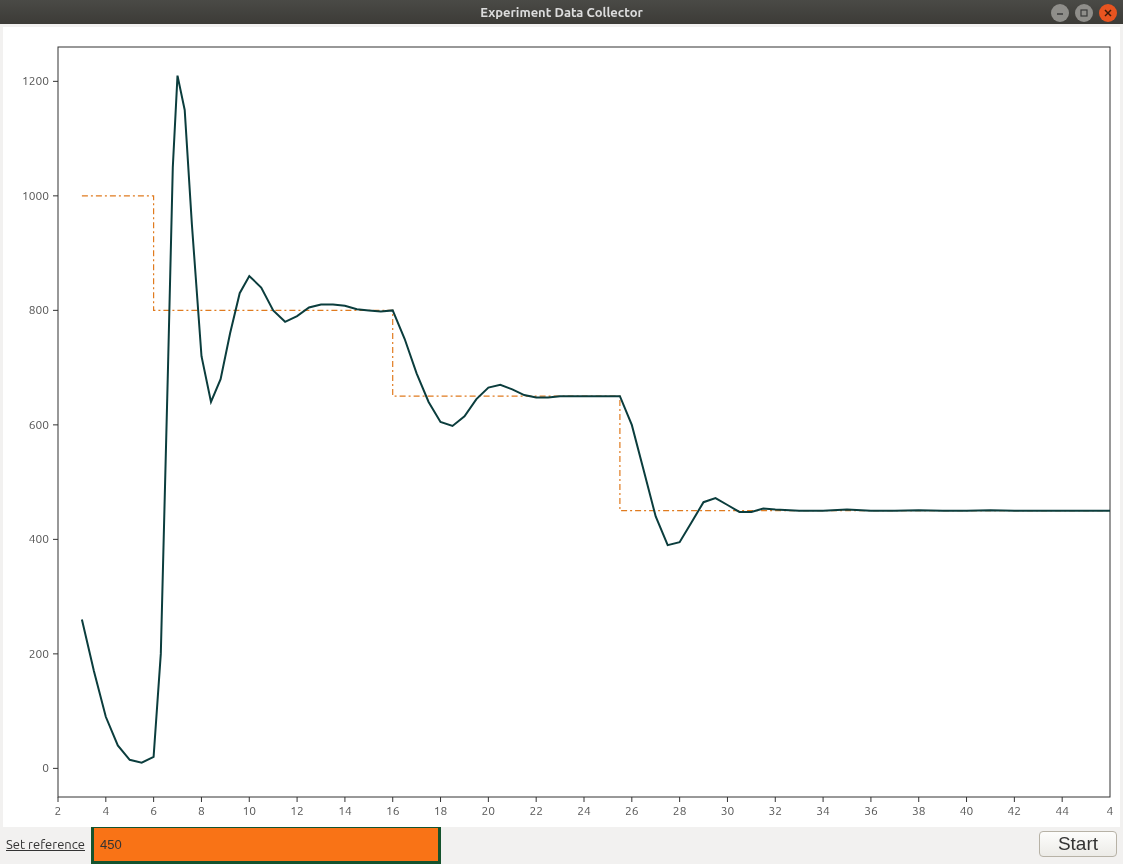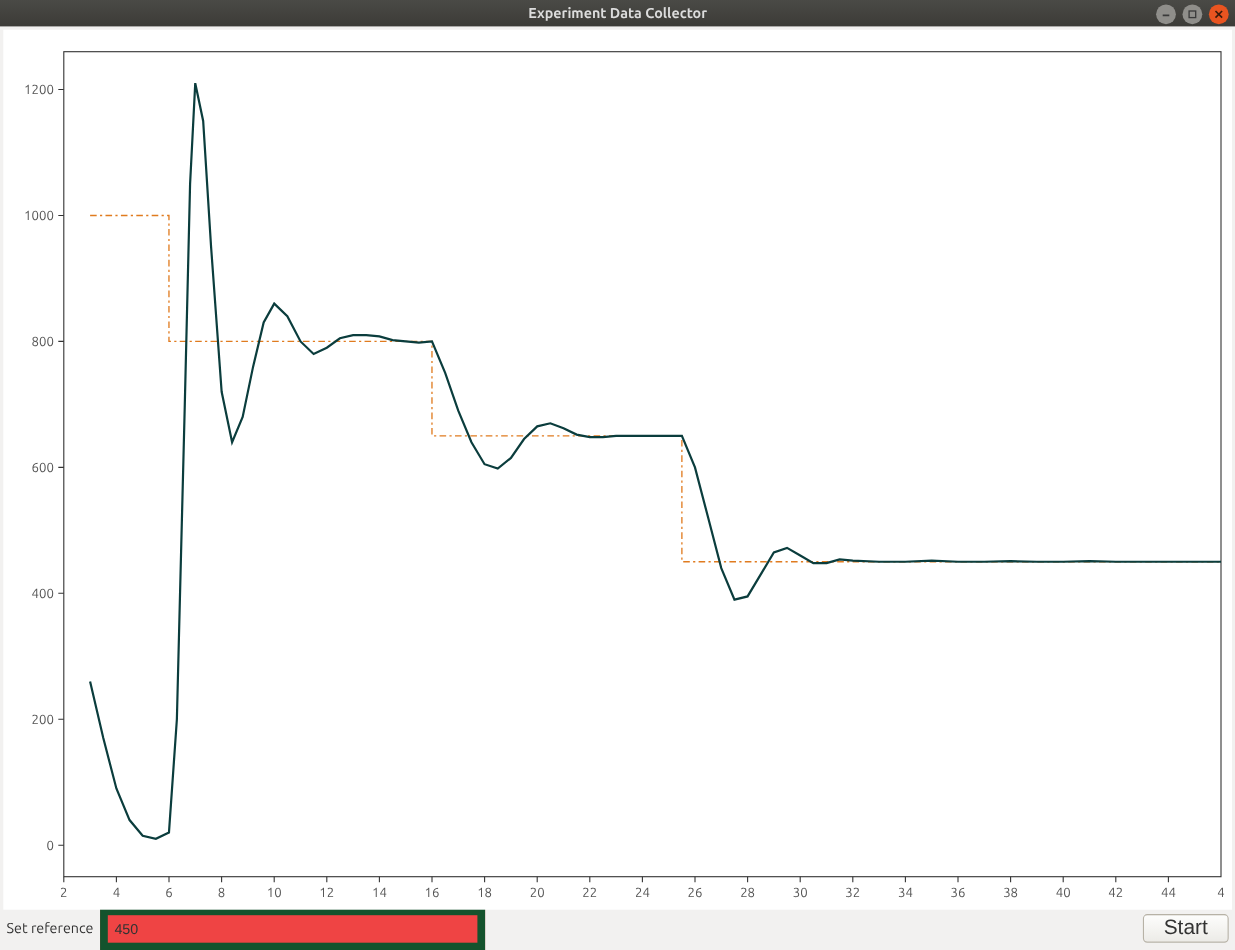--- a/index.html
+++ b/index.html
@@ -32,24 +32,24 @@
   .plot-wrap {
     flex: 1; background: #ffffff; margin: 3px; position: relative;
   }
   svg.plot { width: 100%; height: 100%; display: block; }
   .series-response { fill: none; stroke: #0b3d3d; stroke-width: 2; }
   .series-reference { fill: none; stroke: #e07b1f; stroke-width: 1.2; stroke-dasharray: 6 3 2 3; }
   .bottombar {
     height: 34px; display: flex; align-items: center; padding: 0 6px 6px 6px; gap: 6px;
     background: #f2f1f0; font-size: 13px; color: #333;
   }
-  .bottombar label { white-space: nowrap; }
+  .bottombar label { white-space: nowrap; text-decoration: underline; }
   .ref-input {
     width: 350px; height: 39px; padding: 2px 6px; font-size: 13px;
-    border: 7px solid #14532d; background: #ef4444; color: #333;
+    border: 3px solid #14532d; background: #f97316; color: #333;
   }
   .spacer { flex: 1; }
   .start-btn {
     height: 26px; padding: 0 18px; font-size: 19px;
     background: linear-gradient(#fdfdfc, #ecebe7);
     border: 1px solid #b7b2a6; border-radius: 4px; color: #333;
     cursor: pointer;
   }
 </style>
 </head>

